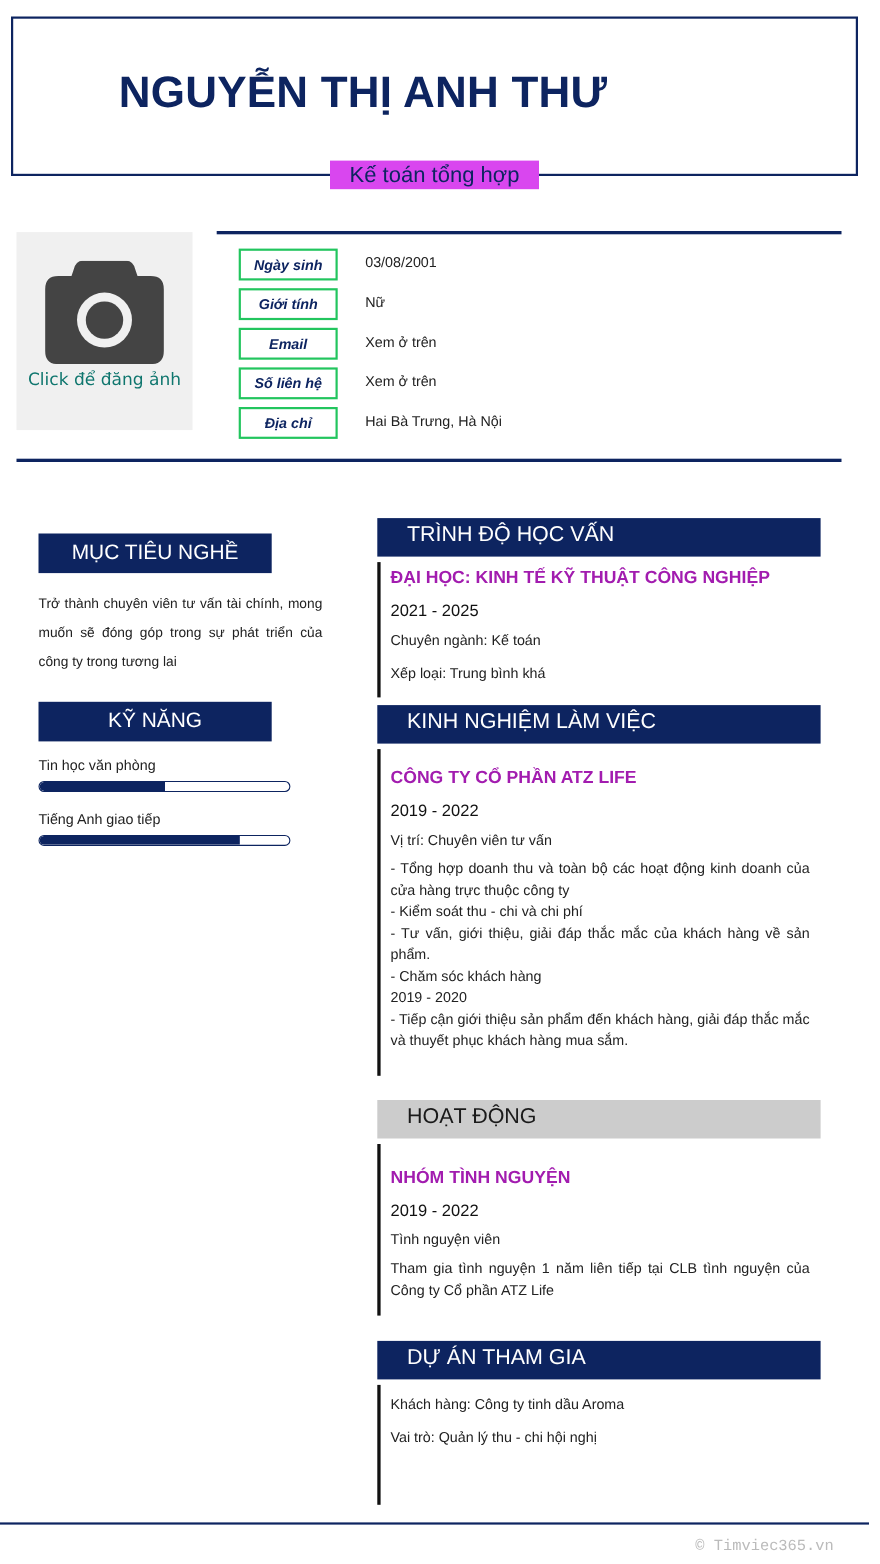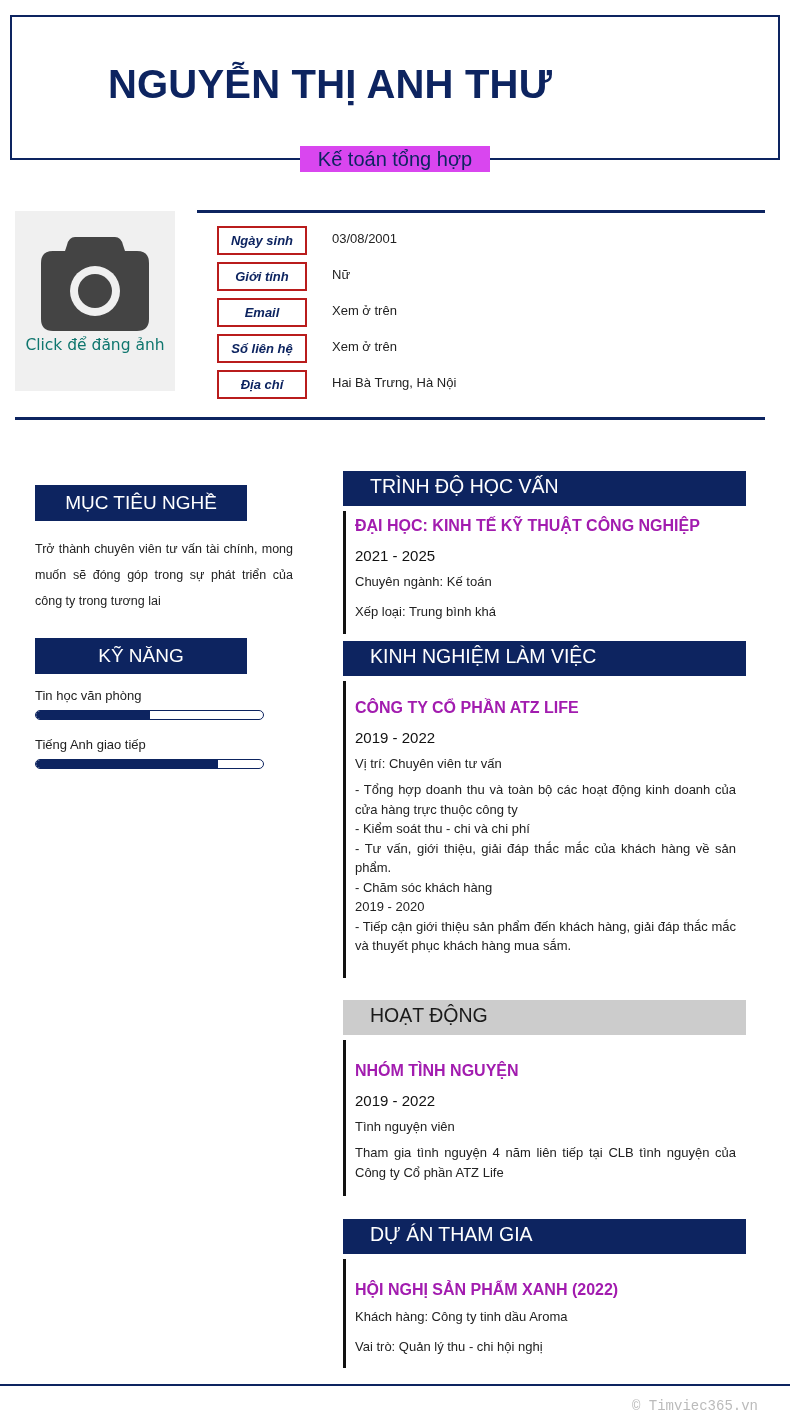--- a/index.html
+++ b/index.html
@@ -15,21 +15,21 @@
 
   
   .photo-box { left: 15px; top: 211px; width: 160px; height: 180px; background: #f0f0f0; cursor: pointer; }
   .photo-box svg { position: absolute; left: 26px; top: 26px; }
   .photo-caption { position: absolute; left: 0; top: 125px; width: 160px; text-align: center; font-family: "DejaVu Sans", sans-serif; font-size: 15.5px; color: #0f766e; }
 
   
   .info-line-top { left: 197px; top: 210px; width: 568px; height: 3px; background: #0d2460; }
   .info-line-bottom { left: 15px; top: 417px; width: 750px; height: 3px; background: #0d2460; }
   .info-row { left: 217px; width: 520px; height: 29px; }
-  .info-label { position: absolute; left: 0; top: 0; width: 90px; height: 29px; border: 2px solid #b91c1c; text-align: center; line-height: 25px; font-size: 13px; font-weight: bold; font-style: italic; color: #0d2460; }
+  .info-label { position: absolute; left: 0; top: 0; width: 90px; height: 29px; border: 2px solid #22c55e; text-align: center; line-height: 25px; font-size: 13px; font-weight: bold; font-style: italic; color: #0d2460; }
   .info-value { position: absolute; left: 115px; top: 0; line-height: 25px; font-size: 13px; color: #222; }
 
   
   .left-head { left: 35px; width: 212px; height: 36px; background: #0d2460; color: #fff; text-align: center; font-size: 19px; line-height: 36px; }
   .objective { left: 35px; top: 536px; width: 258px; font-size: 12.5px; line-height: 26px; text-align: justify; color: #222; }
   .skill-name { left: 35px; font-size: 13px; color: #222; }
   .skill-bar { left: 35px; width: 229px; height: 10px; border: 1.5px solid #0d2460; border-radius: 6px; overflow: hidden; background: #fff; }
   .skill-fill { height: 100%; background: #0d2460; border-radius: 6px 0 0 6px; }
 
   
@@ -121,24 +121,23 @@
     <div>2019 - 2020</div>
     <div>- Tiếp cận giới thiệu sản phẩm đến khách hàng, giải đáp thắc mắc và thuyết phục khách hàng mua sắm.</div>
   </div>
 </div>
 
 <div class="abs sec-head gray" style="top:1000px;">HOẠT ĐỘNG</div>
 <div class="abs sec-body" style="top:1040px; height:156px;">
   <div class="item-title" style="margin-top:22px;">NHÓM TÌNH NGUYỆN</div>
   <div class="item-date" style="margin-top:12px;">2019 - 2022</div>
   <div class="item-line" style="margin-top:10px;">Tình nguyện viên</div>
-  <div class="desc" style="margin-top:9px;">Tham gia tình nguyện 4 năm liên tiếp tại CLB tình nguyện của Công ty Cổ phần ATZ Life</div>
+  <div class="desc" style="margin-top:9px;">Tham gia tình nguyện 1 năm liên tiếp tại CLB tình nguyện của Công ty Cổ phần ATZ Life</div>
 </div>
 
 <div class="abs sec-head" style="top:1219px;">DỰ ÁN THAM GIA</div>
 <div class="abs sec-body" style="top:1259px; height:109px;">
-  <div class="item-title" style="margin-top:22px;">HỘI NGHỊ SẢN PHẨM XANH (2022)</div>
   <div class="item-line" style="margin-top:10px;">Khách hàng: Công ty tinh dầu Aroma</div>
   <div class="item-line" style="margin-top:15px;">Vai trò: Quản lý thu - chi hội nghị</div>
 </div>
 
 <div class="abs footer-line"></div>
 <div class="abs footer-text">© Timviec365.vn</div>
 
 </body></html>

